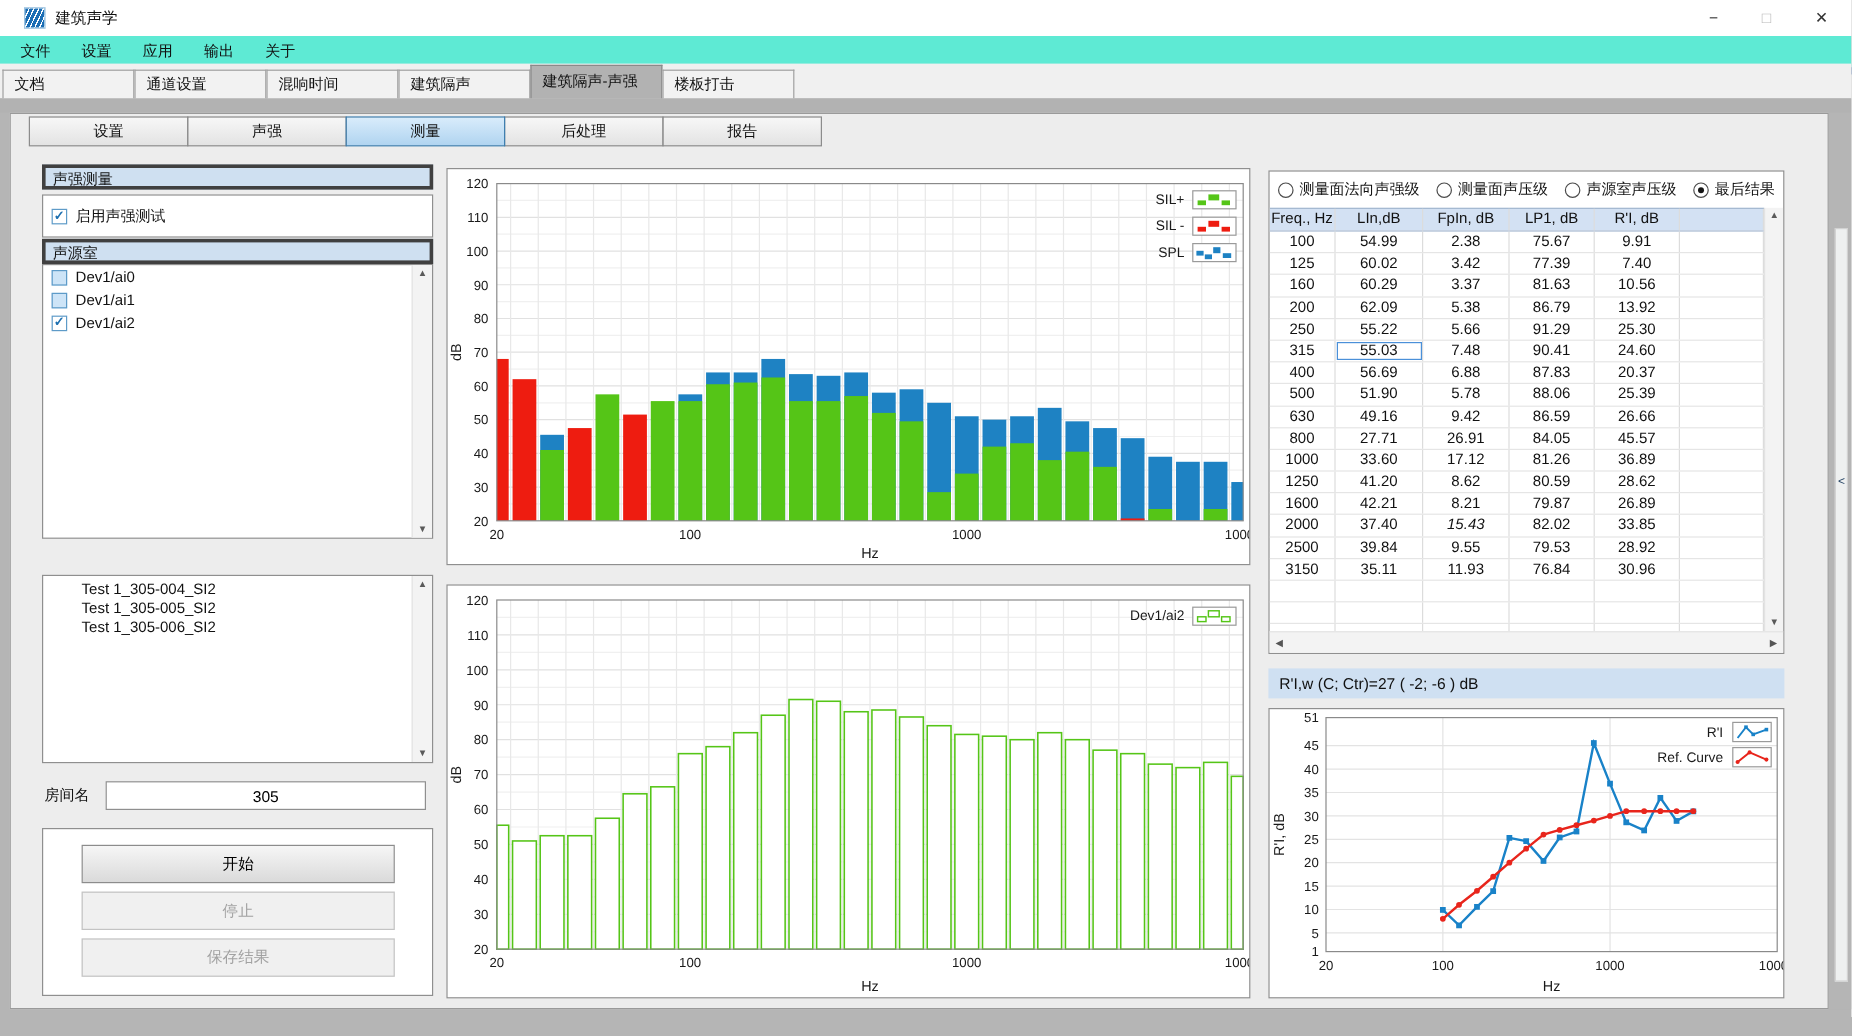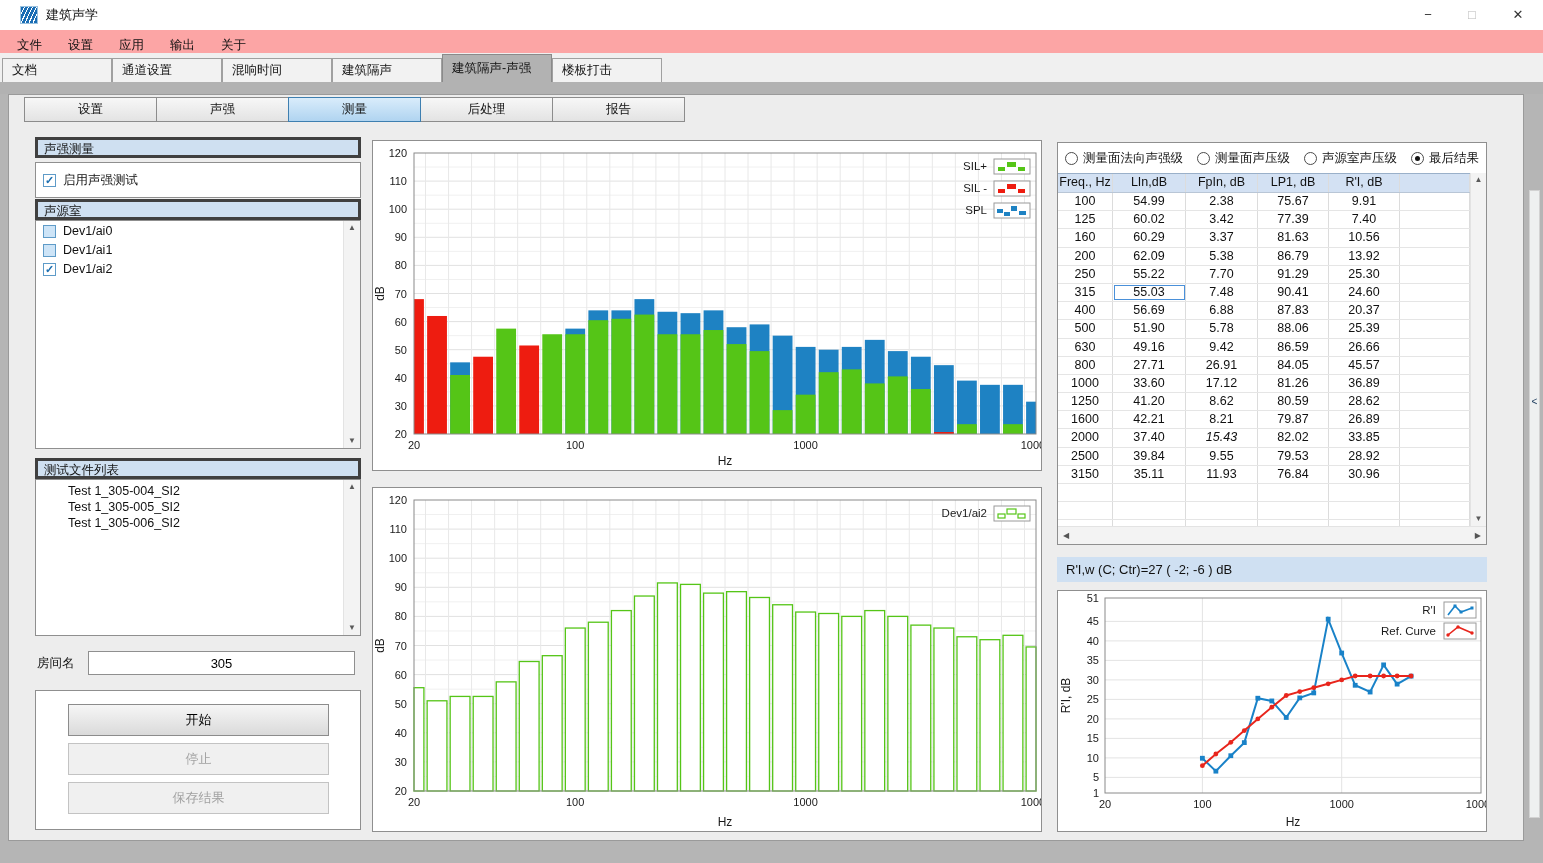--- a/index.html
+++ b/index.html
@@ -7,22 +7,22 @@
     font-family:"Liberation Sans",sans-serif;font-size:12px;color:#111;overflow:hidden;}
   .abs{position:absolute;box-sizing:border-box;}
   
   .titlebar{left:0;top:0;width:1543px;height:30px;background:#ffffff;}
   .applogo{left:20px;top:6px;width:18px;height:18px;
     background:repeating-linear-gradient(115deg,#1a6db4 0px,#1a6db4 2.6px,#ffffff 2.6px,#ffffff 3.6px);
     border:1px solid #9cc3e0;}
   .apptitle{left:46px;top:0;height:30px;line-height:30px;font-size:13px;}
   .wctrl{top:0;width:34px;height:30px;text-align:center;line-height:30px;font-size:13px;color:#333;}
   
-  .menubar{left:0;top:30px;width:1543px;height:32px;background:#fca5a5;
-    border-bottom:1px solid #4c1d95;display:flex;align-items:center;padding-left:4px;}
+  .menubar{left:0;top:30px;width:1543px;height:32px;background:#5eead4;
+    border-bottom:6px solid #4c1d95;display:flex;align-items:center;padding-left:4px;}
   .menu-item{padding:0 13px;font-size:12.5px;}
   
   .tabstrip{left:0;top:53px;width:1543px;height:29px;background:#f0f0f0;display:flex;align-items:flex-end;padding-left:2px;}
   .tab{width:110px;height:24px;line-height:23px;padding-left:9px;background:#f2f2f2;
     border:1px solid #a0a0a0;border-bottom:none;box-sizing:border-box;font-size:12.5px;}
   .tab.sel{background:#b2b2b2;height:28px;line-height:27px;border-color:#8a8a8a;}
   .graystrip{left:0;top:82px;width:1543px;height:12px;background:#b2b2b2;}
   .mainpanel{left:8px;top:94px;width:1516px;height:747px;background:#ededed;border:1px solid #9a9a9a;}
   
   .rightstrip{left:1524px;top:94px;width:19px;height:747px;background:#b5b5b5;}
@@ -146,21 +146,20 @@
           <span class="cbx chk">✓</span>
           <span>Dev1/ai2</span>
         </div>
       </div>
     <div class="vsb">
       <span class="sbarrow">▲</span>
       <span class="sbarrow">▼</span>
     </div>
   </div>
 
-  <div class="abs bluehdr" style="left:35px;top:458px;width:326px;height:21px;">测试文件列表</div>
   <div class="abs whitebox" style="left:35px;top:479px;width:326px;height:157px;">
     <div id="fileitems" style="padding-top:3px;padding-left:25px;">
         <div class="filerow">Test 1_305-004_SI2</div>
         <div class="filerow">Test 1_305-005_SI2</div>
         <div class="filerow">Test 1_305-006_SI2</div>
       </div>
     <div class="vsb">
       <span class="sbarrow">▲</span>
       <span class="sbarrow">▼</span>
     </div>
@@ -464,21 +463,21 @@
             <div class="tcell" style="width: 55px;">200</div>
             <div class="tcell" style="width: 73px;">62.09</div>
             <div class="tcell" style="width: 72px;">5.38</div>
             <div class="tcell" style="width: 71px;">86.79</div>
             <div class="tcell" style="width: 71px;">13.92</div>
             <div class="tcell" style="flex: 1 1 0%;"></div>
           </div>
           <div class="trow">
             <div class="tcell" style="width: 55px;">250</div>
             <div class="tcell" style="width: 73px;">55.22</div>
-            <div class="tcell" style="width: 72px;">7.70</div>
+            <div class="tcell" style="width: 72px;">5.66</div>
             <div class="tcell" style="width: 71px;">91.29</div>
             <div class="tcell" style="width: 71px;">25.30</div>
             <div class="tcell" style="flex: 1 1 0%;"></div>
           </div>
           <div class="trow">
             <div class="tcell" style="width: 55px;">315</div>
             <div class="tcell selcell" style="width: 73px;">55.03</div>
             <div class="tcell" style="width: 72px;">7.48</div>
             <div class="tcell" style="width: 71px;">90.41</div>
             <div class="tcell" style="width: 71px;">24.60</div>

